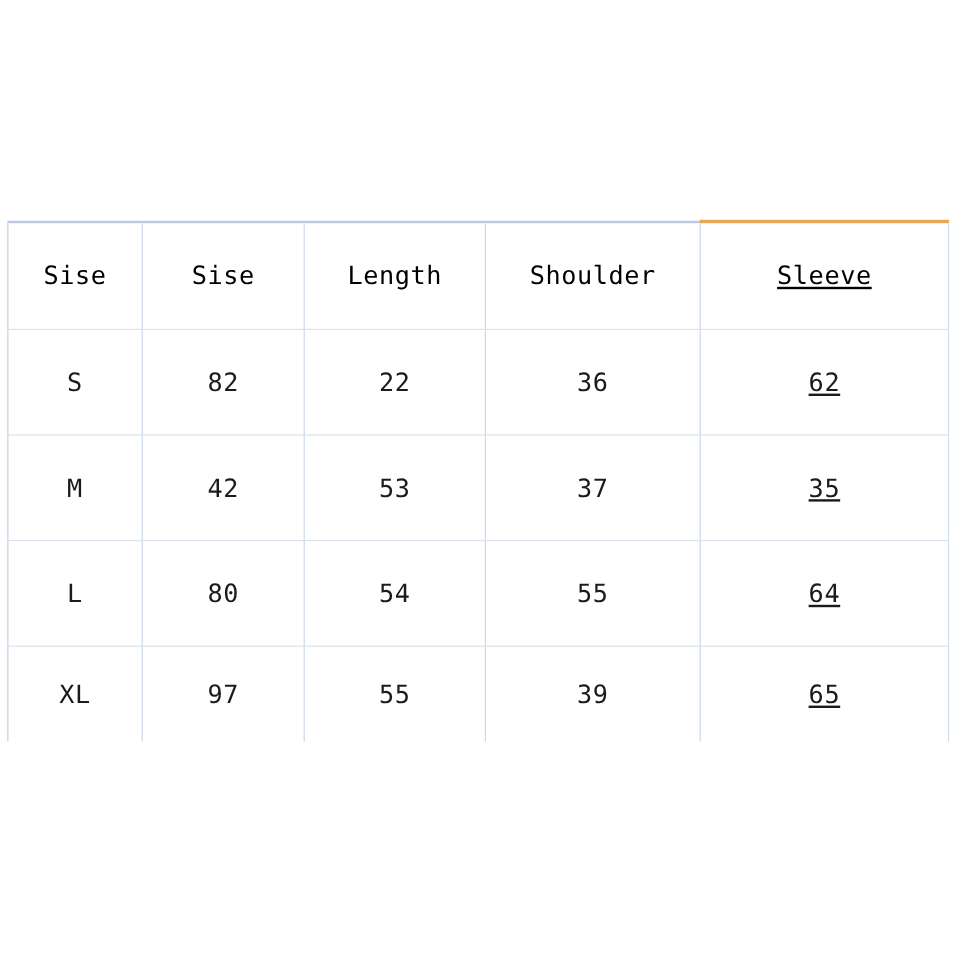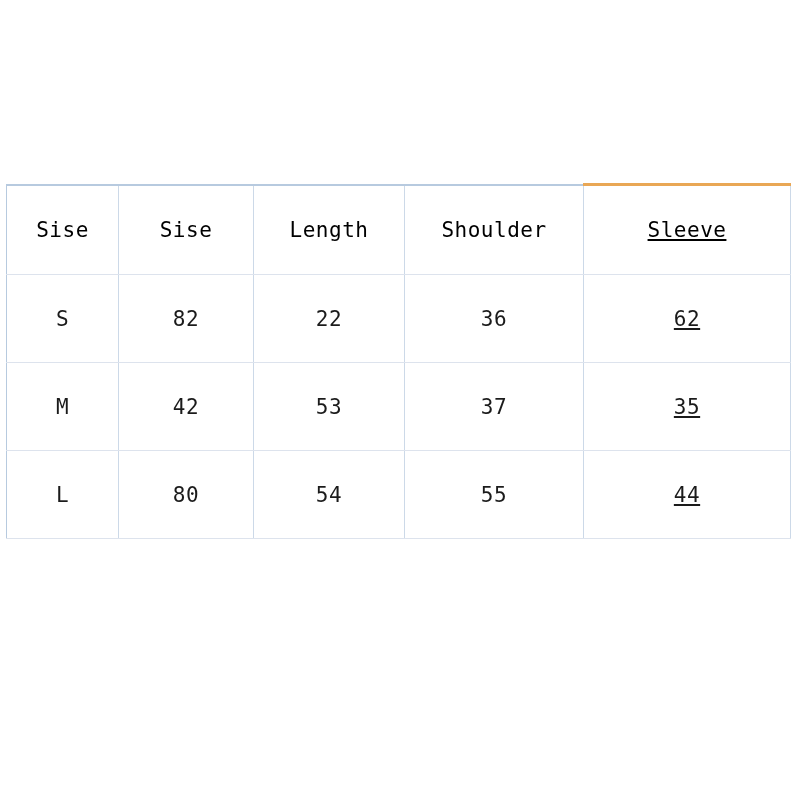--- a/index.html
+++ b/index.html
@@ -141,19 +141,26 @@
           <td>42</td>
           <td>53</td>
           <td>37</td>
           <td class="col-last">35</td>
         </tr>
         <tr>
           <td class="col-first">L</td>
           <td>80</td>
           <td>54</td>
           <td>55</td>
-          <td class="col-last">44</td>
+          <td class="col-last">64</td>
+        </tr>
+        <tr class="row-last">
+          <td class="col-first">XL</td>
+          <td>97</td>
+          <td>55</td>
+          <td>39</td>
+          <td class="col-last">65</td>
         </tr>
       </tbody>
     </table>
   </div>
 
 </div>
 
 </body></html>

